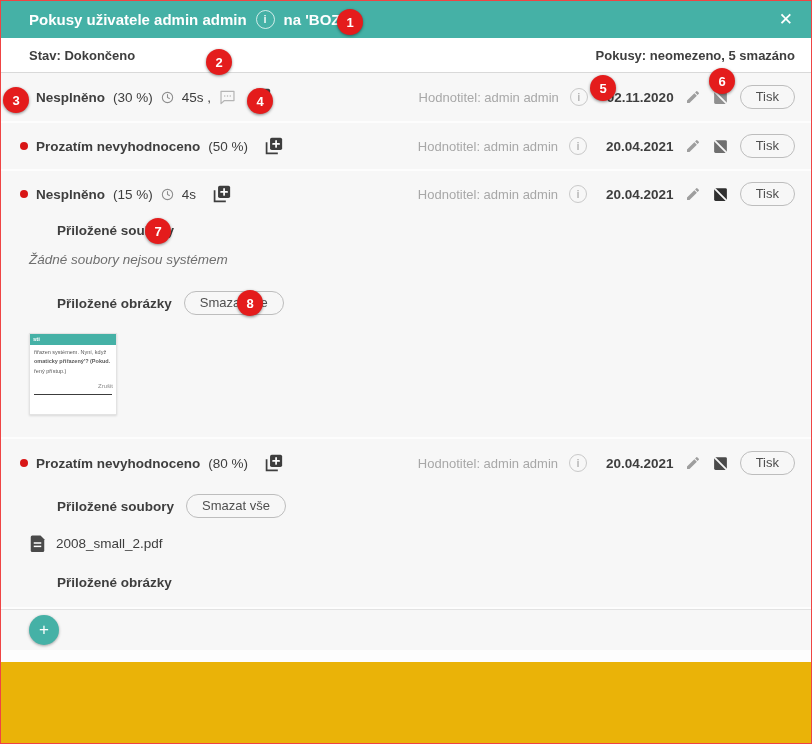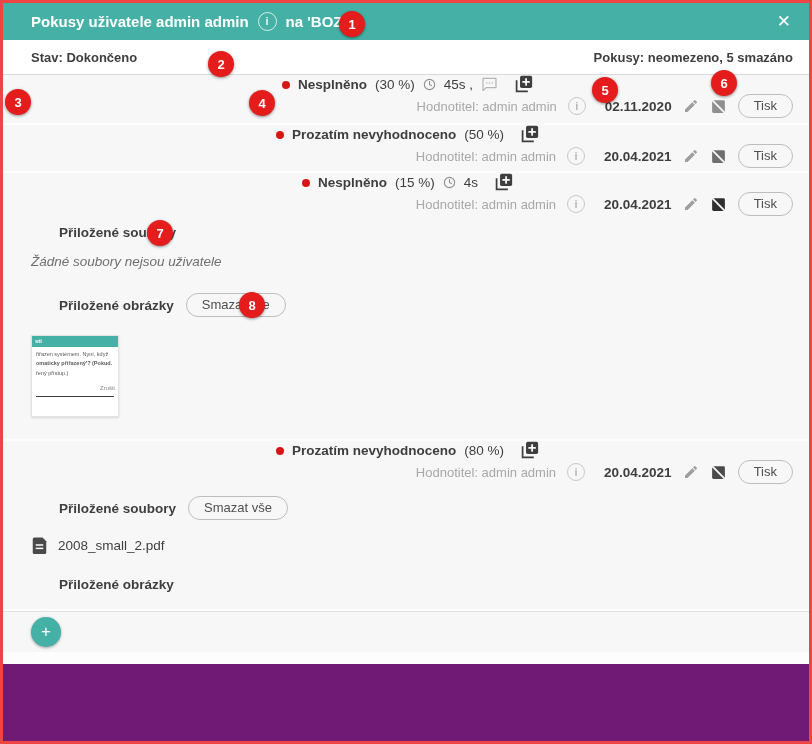--- a/index.html
+++ b/index.html
@@ -1,21 +1,21 @@
 <!DOCTYPE html>
 <html><head>
 <meta charset="utf-8">
 <style>
   * { margin:0; padding:0; box-sizing:border-box; }
   html,body { background:#fff; }
   body { font-family:"Liberation Sans", sans-serif; }
 
   .modal {
     position:relative; width:812px; height:744px;
-    border:3px solid #ef4444; background:#701a75;
+    border:1px solid #ef4444; background:#eab308;
     display:flex; flex-direction:column; overflow:hidden;
     color:#3e3e3e; font-size:13.5px;
   }
 
   
   .modal-header {
     height:37px; flex:0 0 37px; background:#45b1a6;
     display:flex; align-items:center; padding:0 18px 0 28px;
   }
   .modal-title { color:#fff; font-weight:bold; font-size:15px; display:flex; align-items:center; gap:9px; }
@@ -29,21 +29,21 @@
 
   
   .status-bar {
     height:35px; flex:0 0 35px; background:#fff; border-bottom:1px solid #d9d9d9;
     display:flex; align-items:center; justify-content:space-between; padding:0 16px 0 28px;
     font-weight:bold; font-size:13px; color:#3e3e3e;gap:23px;
   }
 
   
   .attempt { background:#f7f7f7; border-bottom:2px solid #fdfdfd; }
-  .attempt-row { display:flex; align-items:center; padding:0 16px 0 19px;flex-direction:column; }
+  .attempt-row { display:flex; padding:0 16px 0 19px; }
   .h48 { height:48px; } .h46 { height:46px; }
   .left-group { display:flex; align-items:center; gap:8px; }
   .dot { width:8px; height:8px; border-radius:50%; background:#d81616; flex:0 0 8px; }
   .result { font-weight:bold; }
   .percent { font-weight:normal; }
   .duration { color:#3e3e3e; }
   .right-group { margin-left:auto; display:flex; align-items:center; gap:11px; }
   .evaluator { color:#a8a8a8; font-size:13px; }
   .date { font-weight:600; margin-left:8px; }
 
@@ -248,21 +248,21 @@
               <path d="M2 2l20 20" stroke="#f7f7f7" stroke-width="2.6"></path>
             </svg>
         </span>
         <button class="pill-btn">Tisk</button>
       </div>
     </div>
     <div class="section">
       <div class="sec-heading" style="margin-top:4px;">
         <span>Přiložené soubory</span>
       </div>
-      <div class="empty-note" style="margin-top:13px;height:18px;">Žádné soubory nejsou uživatele</div>
+      <div class="empty-note" style="margin-top:13px;height:18px;">Žádné soubory nejsou systémem</div>
       <div class="sec-heading" style="margin-top:20px;height:26px;">
         <span>Přiložené obrázky</span>
         <button class="pill-btn">Smazat vše</button>
       </div>
       <div class="thumb" style="margin-top:17px;margin-bottom:22px;">
         <div class="thumb-header">sti</div>
         <div class="thumb-body">
           <div>řiřazen systémem. Nyní, když</div>
           <div class="bld">omaticky přiřazený'? (Pokud.</div>
           <div>řený přístup.)</div>

